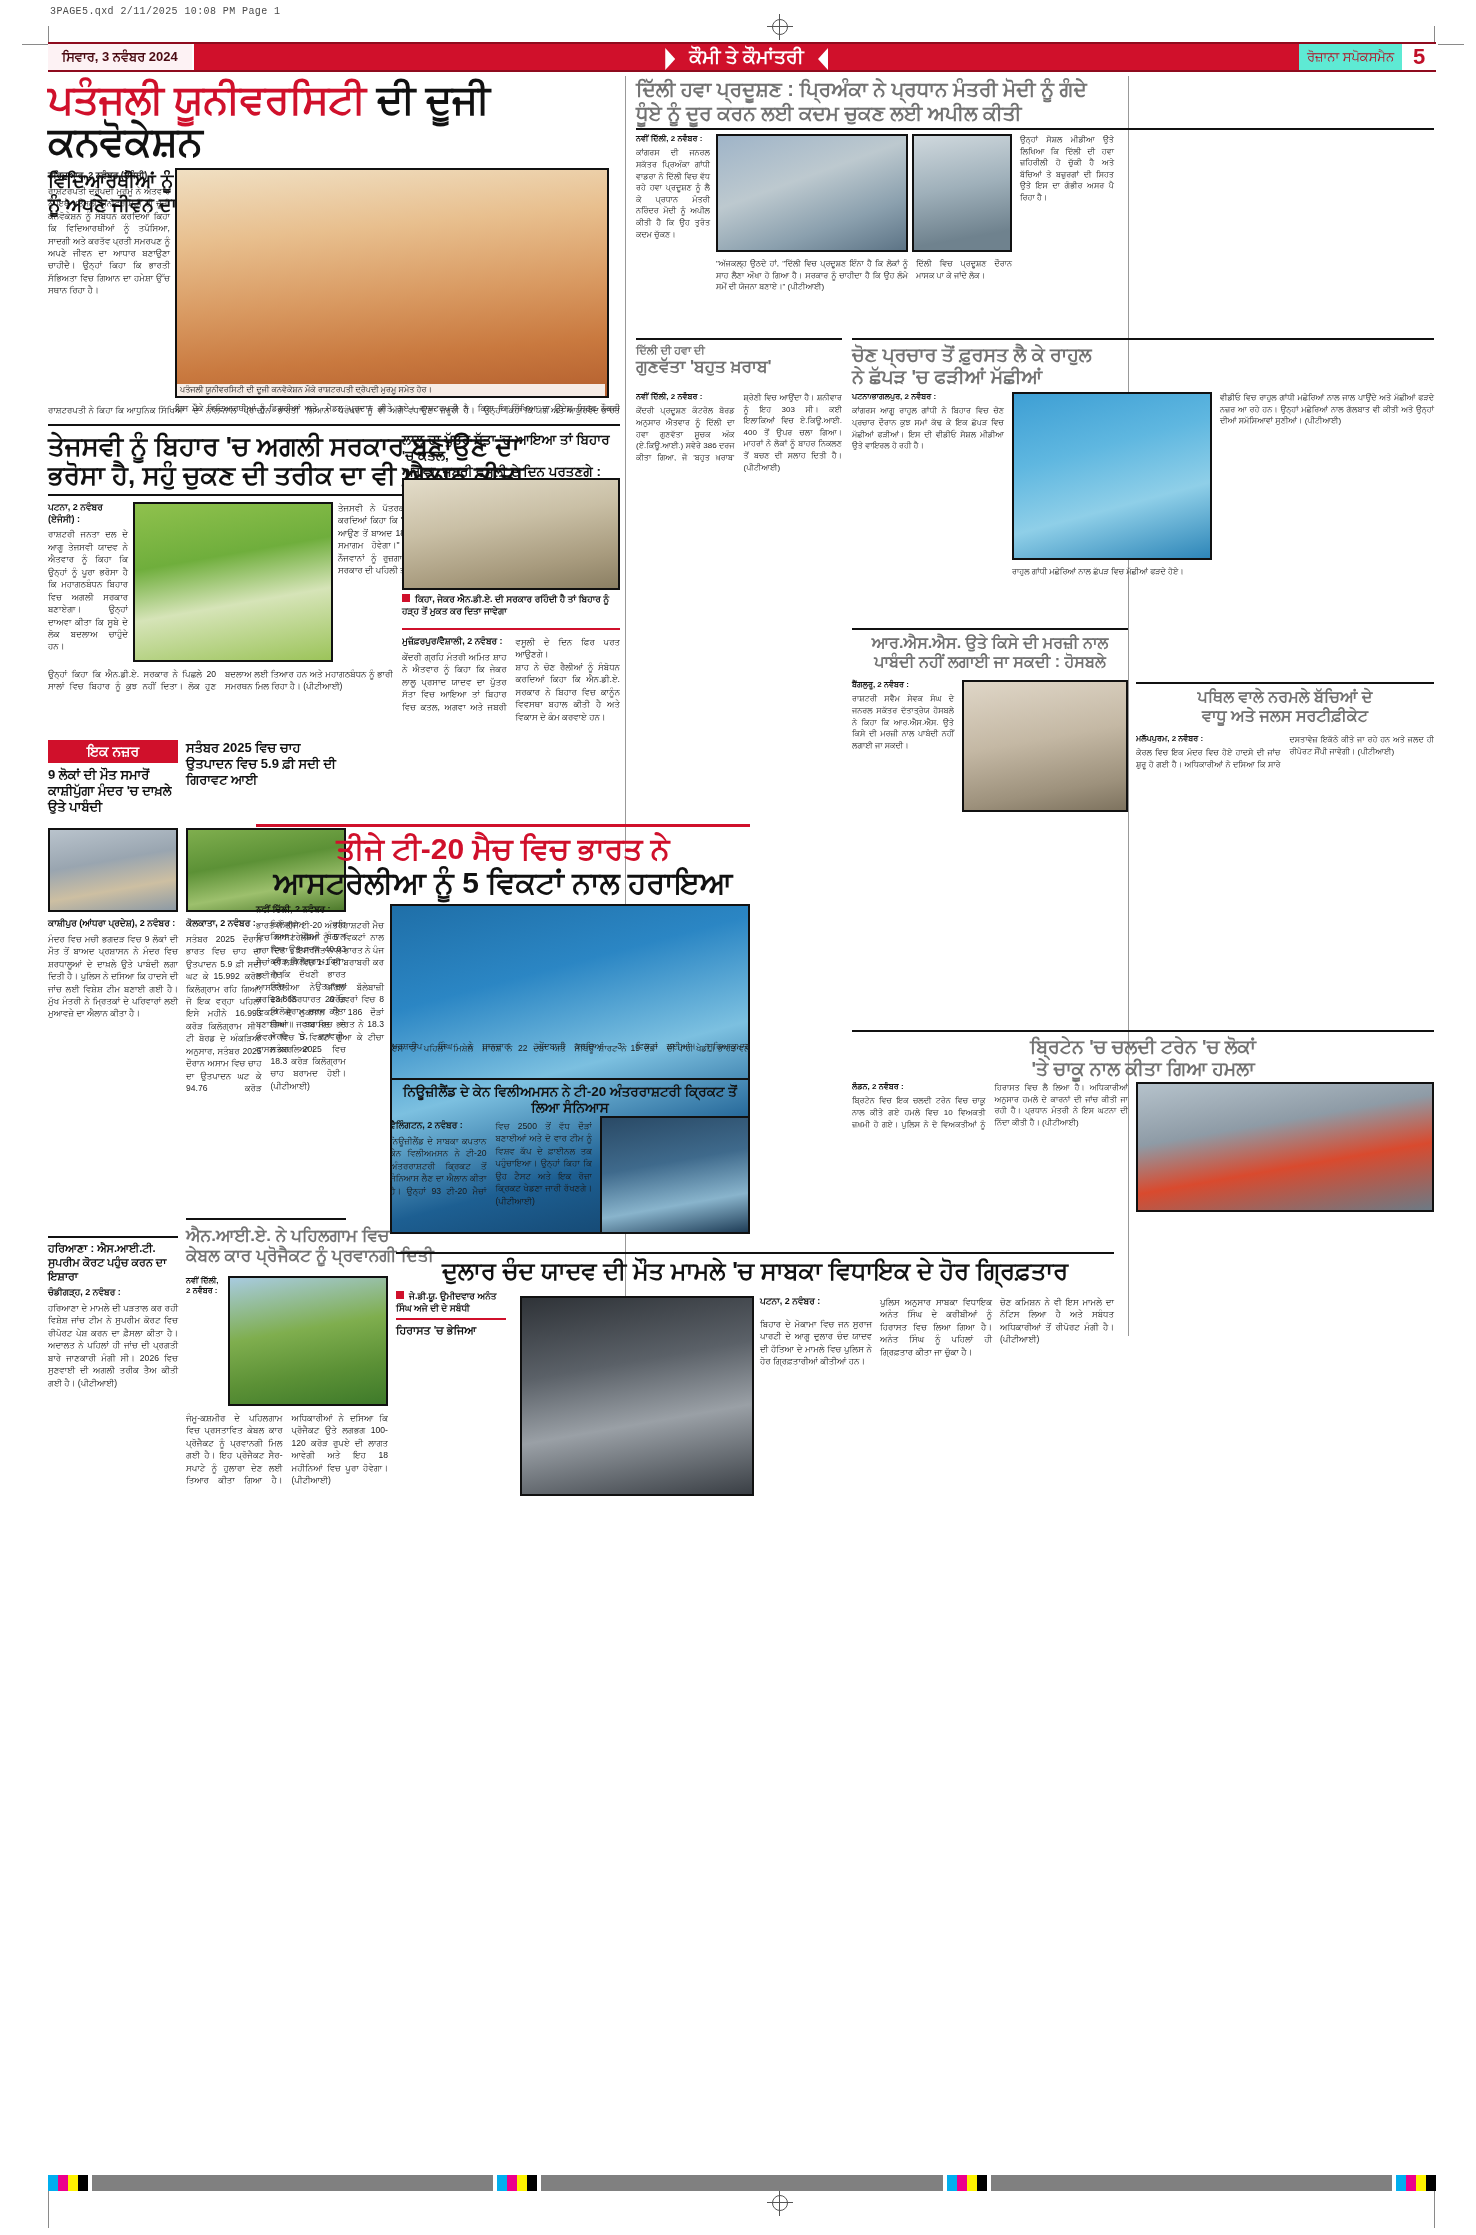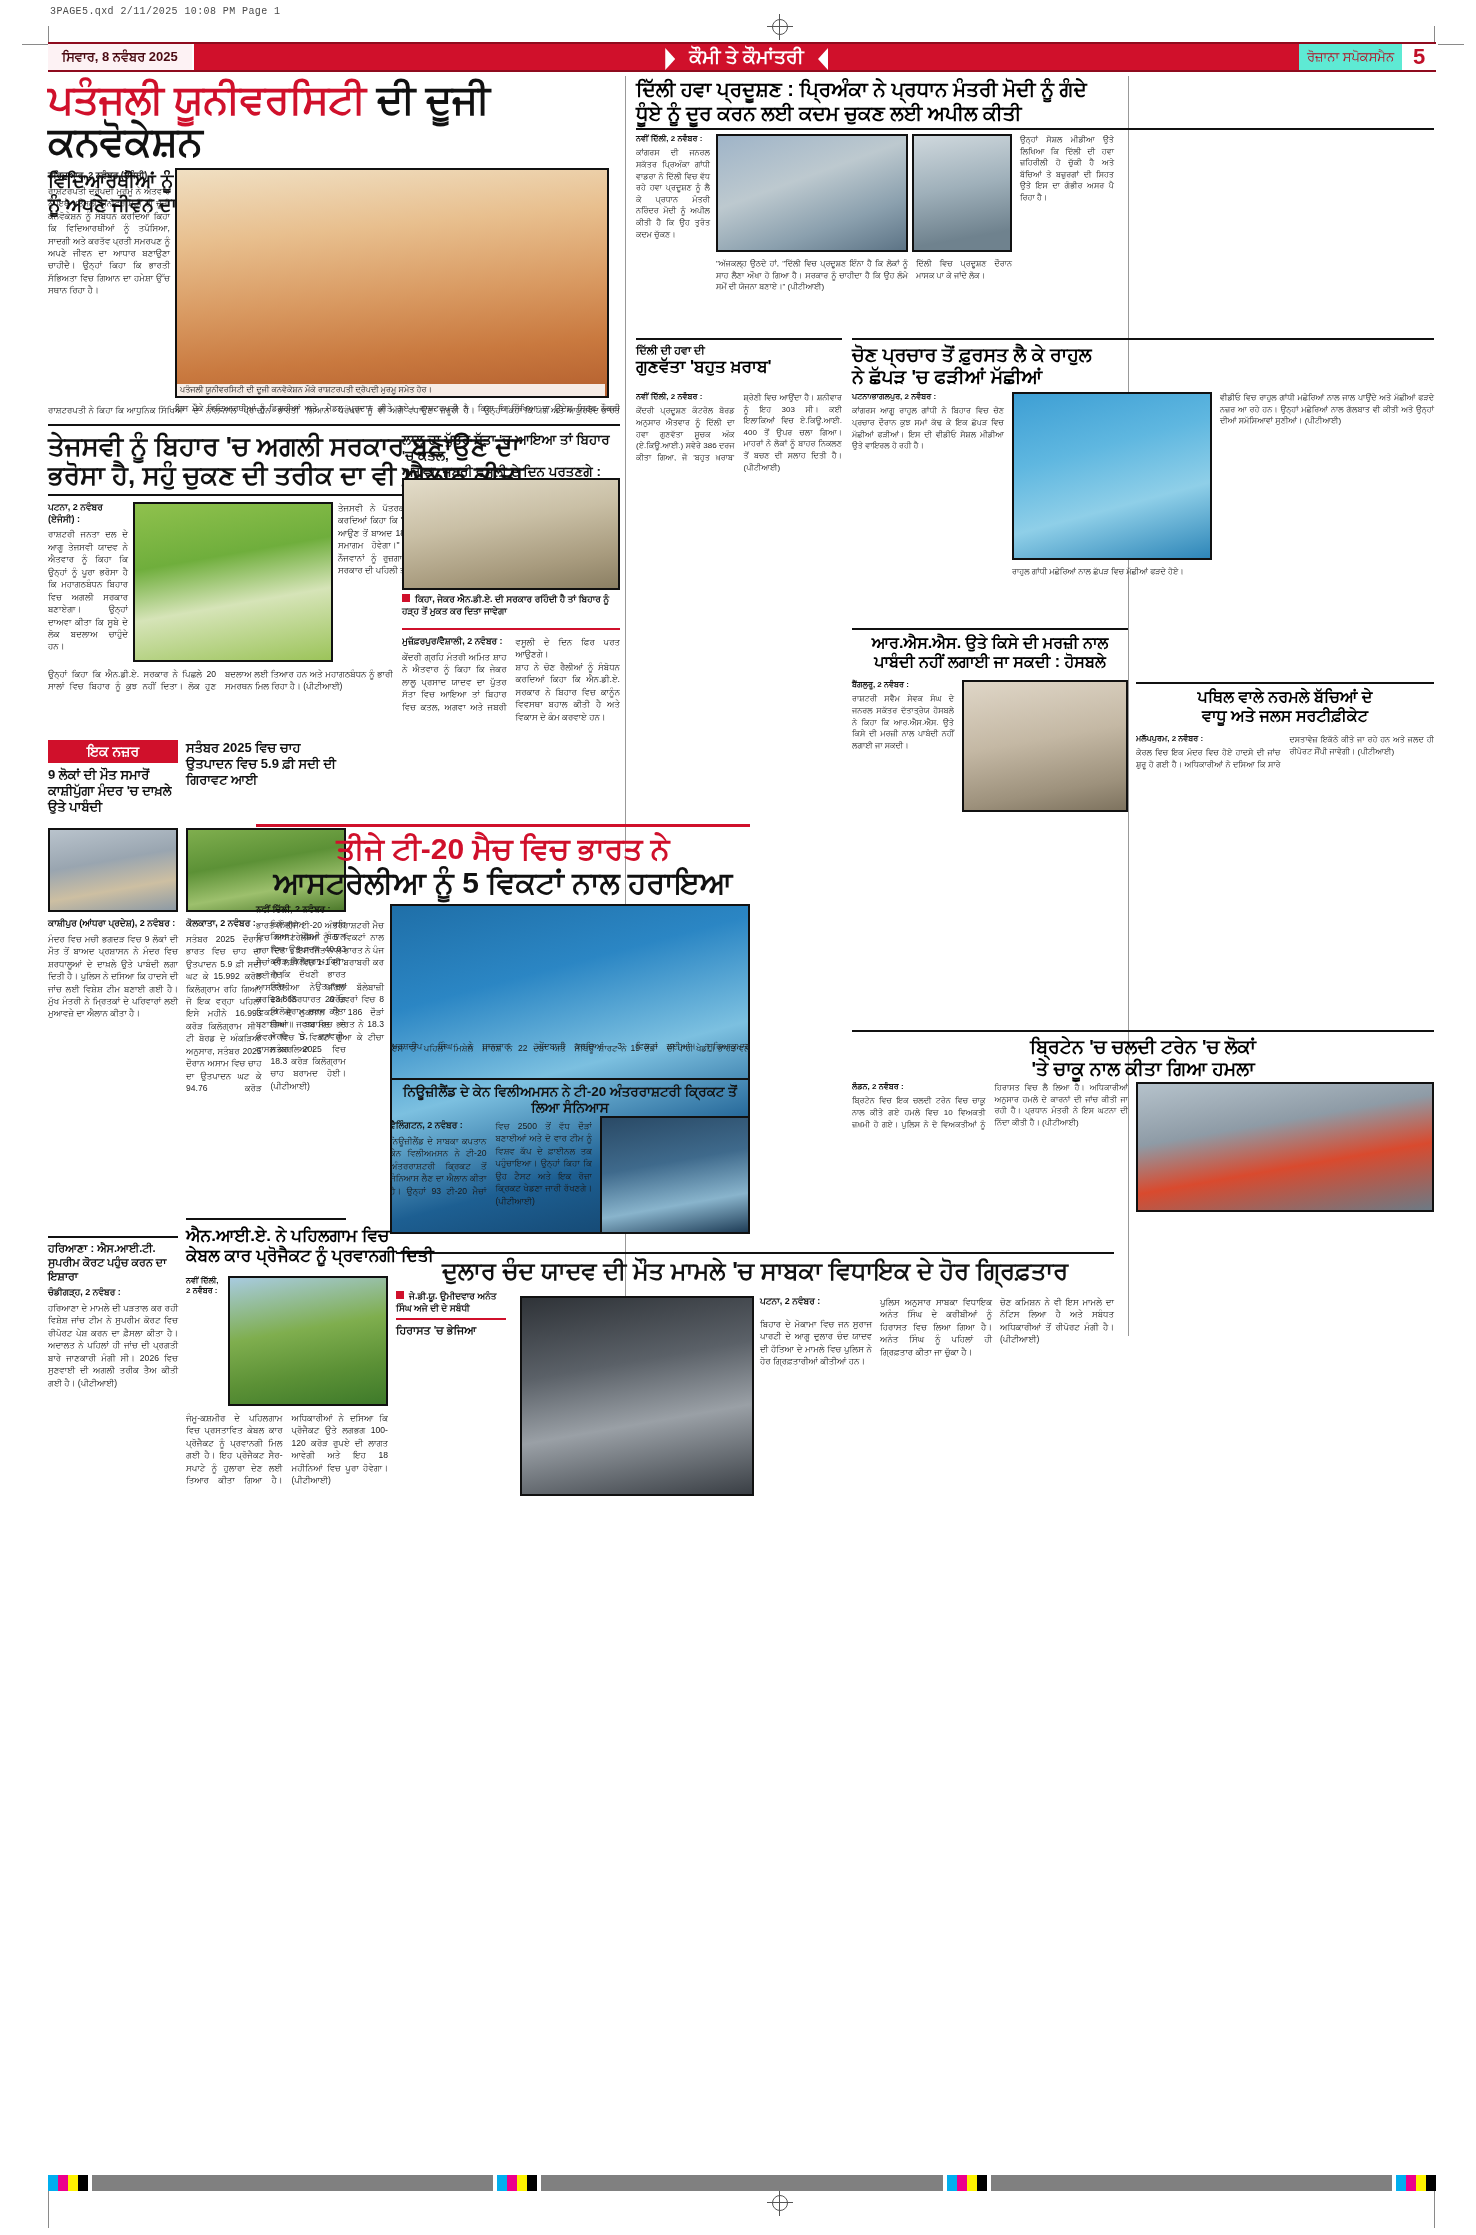--- a/index.html
+++ b/index.html
@@ -51,21 +51,21 @@
     background:#fff; color:#c00f28; font-size:22px; font-weight:bold;
     display:flex; align-items:center; justify-content:center; width:34px;
   }
 
   
   .hl-red   { color:#d0102b; }
   .hl-black { color:#111; }
 
   .headline-xl { font-size:40px; font-weight:bold; line-height:1.05; letter-spacing:-.3px; }
   .headline-lg { font-size:26px; font-weight:bold; line-height:1.12; }
-  .headline-md { font-size:19px; font-weight:bold; line-height:1.18; color:#000000; }
+  .headline-md { font-size:19px; font-weight:bold; line-height:1.18; color:#737373; }
   .headline-sm { font-size:16px; font-weight:bold; line-height:1.2; color:#111; }
   .subhead     { font-size:19px; font-weight:bold; line-height:1.25; color:#111; }
 
   .byline { font-size:9px; font-weight:bold; color:#111; line-height:1.3; }
   .body   { font-size:8.6px; line-height:1.45; color:#1a1a1a; text-align:justify; }
 
   .rule      { height:2px; background:#111; width:100%; }
   .rule-red  { height:2px; background:#d0102b; width:100%; }
 
   
@@ -126,21 +126,21 @@
       <span class="ring"></span>
     </div>
   <div class="edge-line" style="left:22px;top:44px;width:26px;height:1px;"></div>
   <div class="edge-line" style="left:1438px;top:44px;width:26px;height:1px;"></div>
   <div class="edge-line" style="left:48px;top:2186px;width:1px;height:42px;"></div>
   <div class="edge-line" style="left:1434px;top:2186px;width:1px;height:42px;"></div>
   <div class="edge-line" style="left:48px;top:26px;width:1px;height:18px;"></div>
   <div class="edge-line" style="left:1434px;top:26px;width:1px;height:18px;"></div>
 
   <div class="masthead">
-    <div class="md-date">ਸਿਵਾਰ, 8 ਨਵੰਬਰ 2025</div>
+    <div class="md-date">ਸਿਵਾਰ, 3 ਨਵੰਬਰ 2024</div>
     <div class="md-spacer"></div>
     <div class="md-center">ਕੌਮੀ ਤੇ ਕੌਮਾਂਤਰੀ</div>
     <div class="md-spacer"></div>
     <div class="md-brand">ਰੋਜ਼ਾਨਾ ਸਪੋਕਸਮੈਨ</div>
     <div class="md-page">5</div>
   </div>
 
   <div class="vline" style="left:625px;top:76px;height:1260px;"></div>
   <div class="vline" style="left:1128px;top:76px;height:1260px;"></div>
 

